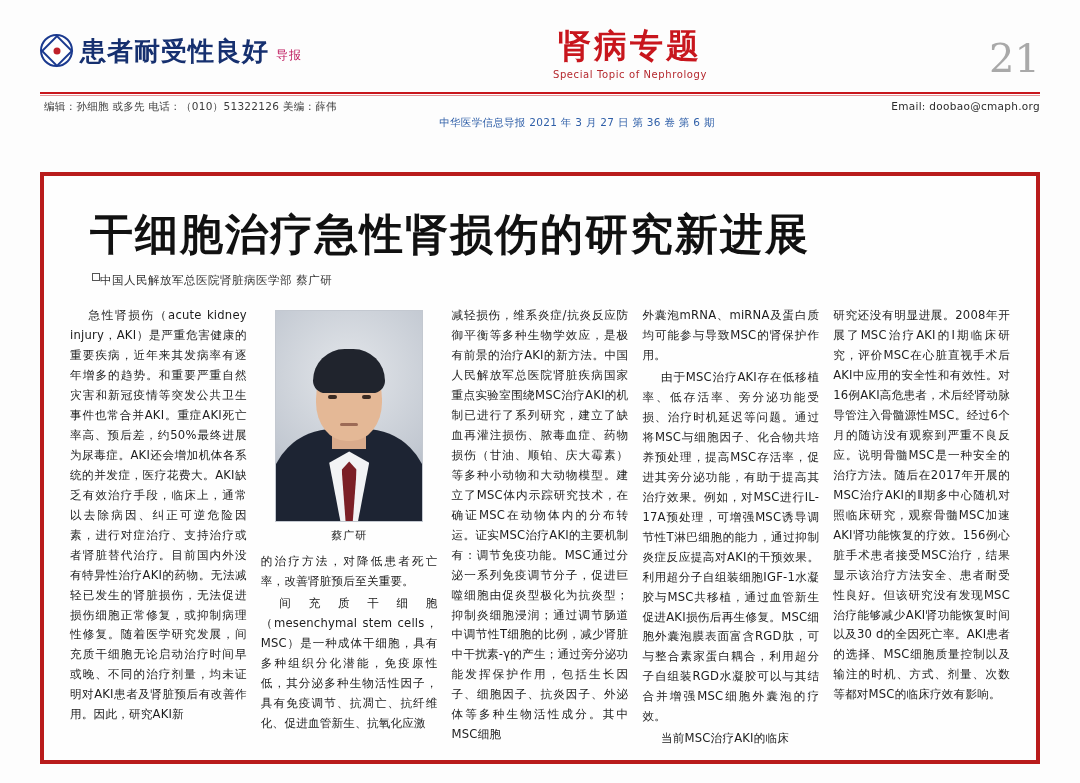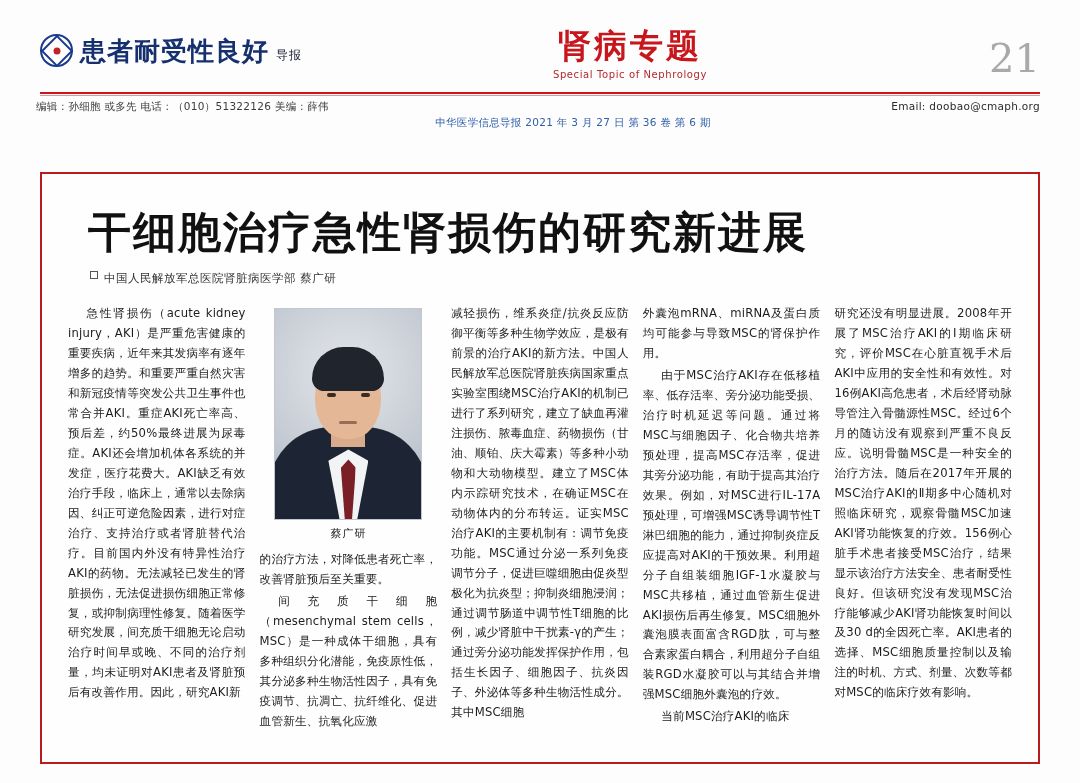--- a/index.html
+++ b/index.html
@@ -63,21 +63,21 @@
   .logo-name {
     font-family: "DejaVu Serif", "Liberation Serif", serif;
     font-size: 26px;
     font-weight: bold;
     color: #16306f;
     letter-spacing: 1px;
     line-height: 1;
   }
   .logo-sub {
     font-size: 12px;
-    color: #0f172a;
+    color: #be185d;
     align-self: flex-end;
     padding-bottom: 3px;
     letter-spacing: 1px;
   }
 
   .title-center {
     flex: 1 1 auto;
     text-align: center;
     position: relative;
     top: -6px;
@@ -118,60 +118,59 @@
     position: absolute;
     left: 0; top: 3px;
     width: 100%;
     height: 1px;
     background: #c8161d;
     opacity: 0.45;
   }
 
   .metaline {
     position: absolute;
-    left: 36px; right: 40px;
+    left: 44px; right: 40px;
     top: 100px;
     display: flex;
     font-size: 10.5px;
     color: #3b3b3b;
     letter-spacing: 0.3px;
   }
   .metaline .m-left { width: 330px; }
   .metaline .m-mid { flex: 1 1 auto; text-align: center; color: #2f5fa8; margin-top: 16px; }
   .metaline .m-right { width: 260px; text-align: right; color: #2b2b2b; }
 
   
   .article {
     position: absolute;
     left: 40px;
     top: 172px;
     width: 1000px;
     height: 592px;
-    border: 2px solid #b91c1c;
+    border: 4px solid #b91c1c;
     background: #fefefe;
     padding: 22px 26px 10px 26px;
     overflow: hidden;
   }
 
   .headline {
     font-family: "DejaVu Serif", "Liberation Serif", serif;
     font-size: 43px;
     font-weight: bold;
     color: #111111;
     letter-spacing: 2px;
     line-height: 1.15;
     margin: 12px 0 0 20px;
   }
   .byline {
     margin: 14px 0 0 22px;
     font-size: 11.5px;
     color: #333333;
     letter-spacing: 0.5px;
     display: flex;
-    gap: 6px;
   }
   .byline-box {
     width: 8px; height: 8px;
     border: 1px solid #555;
     display: inline-block;
   }
 
   .columns {
     margin-top: 18px;
     display: flex;

